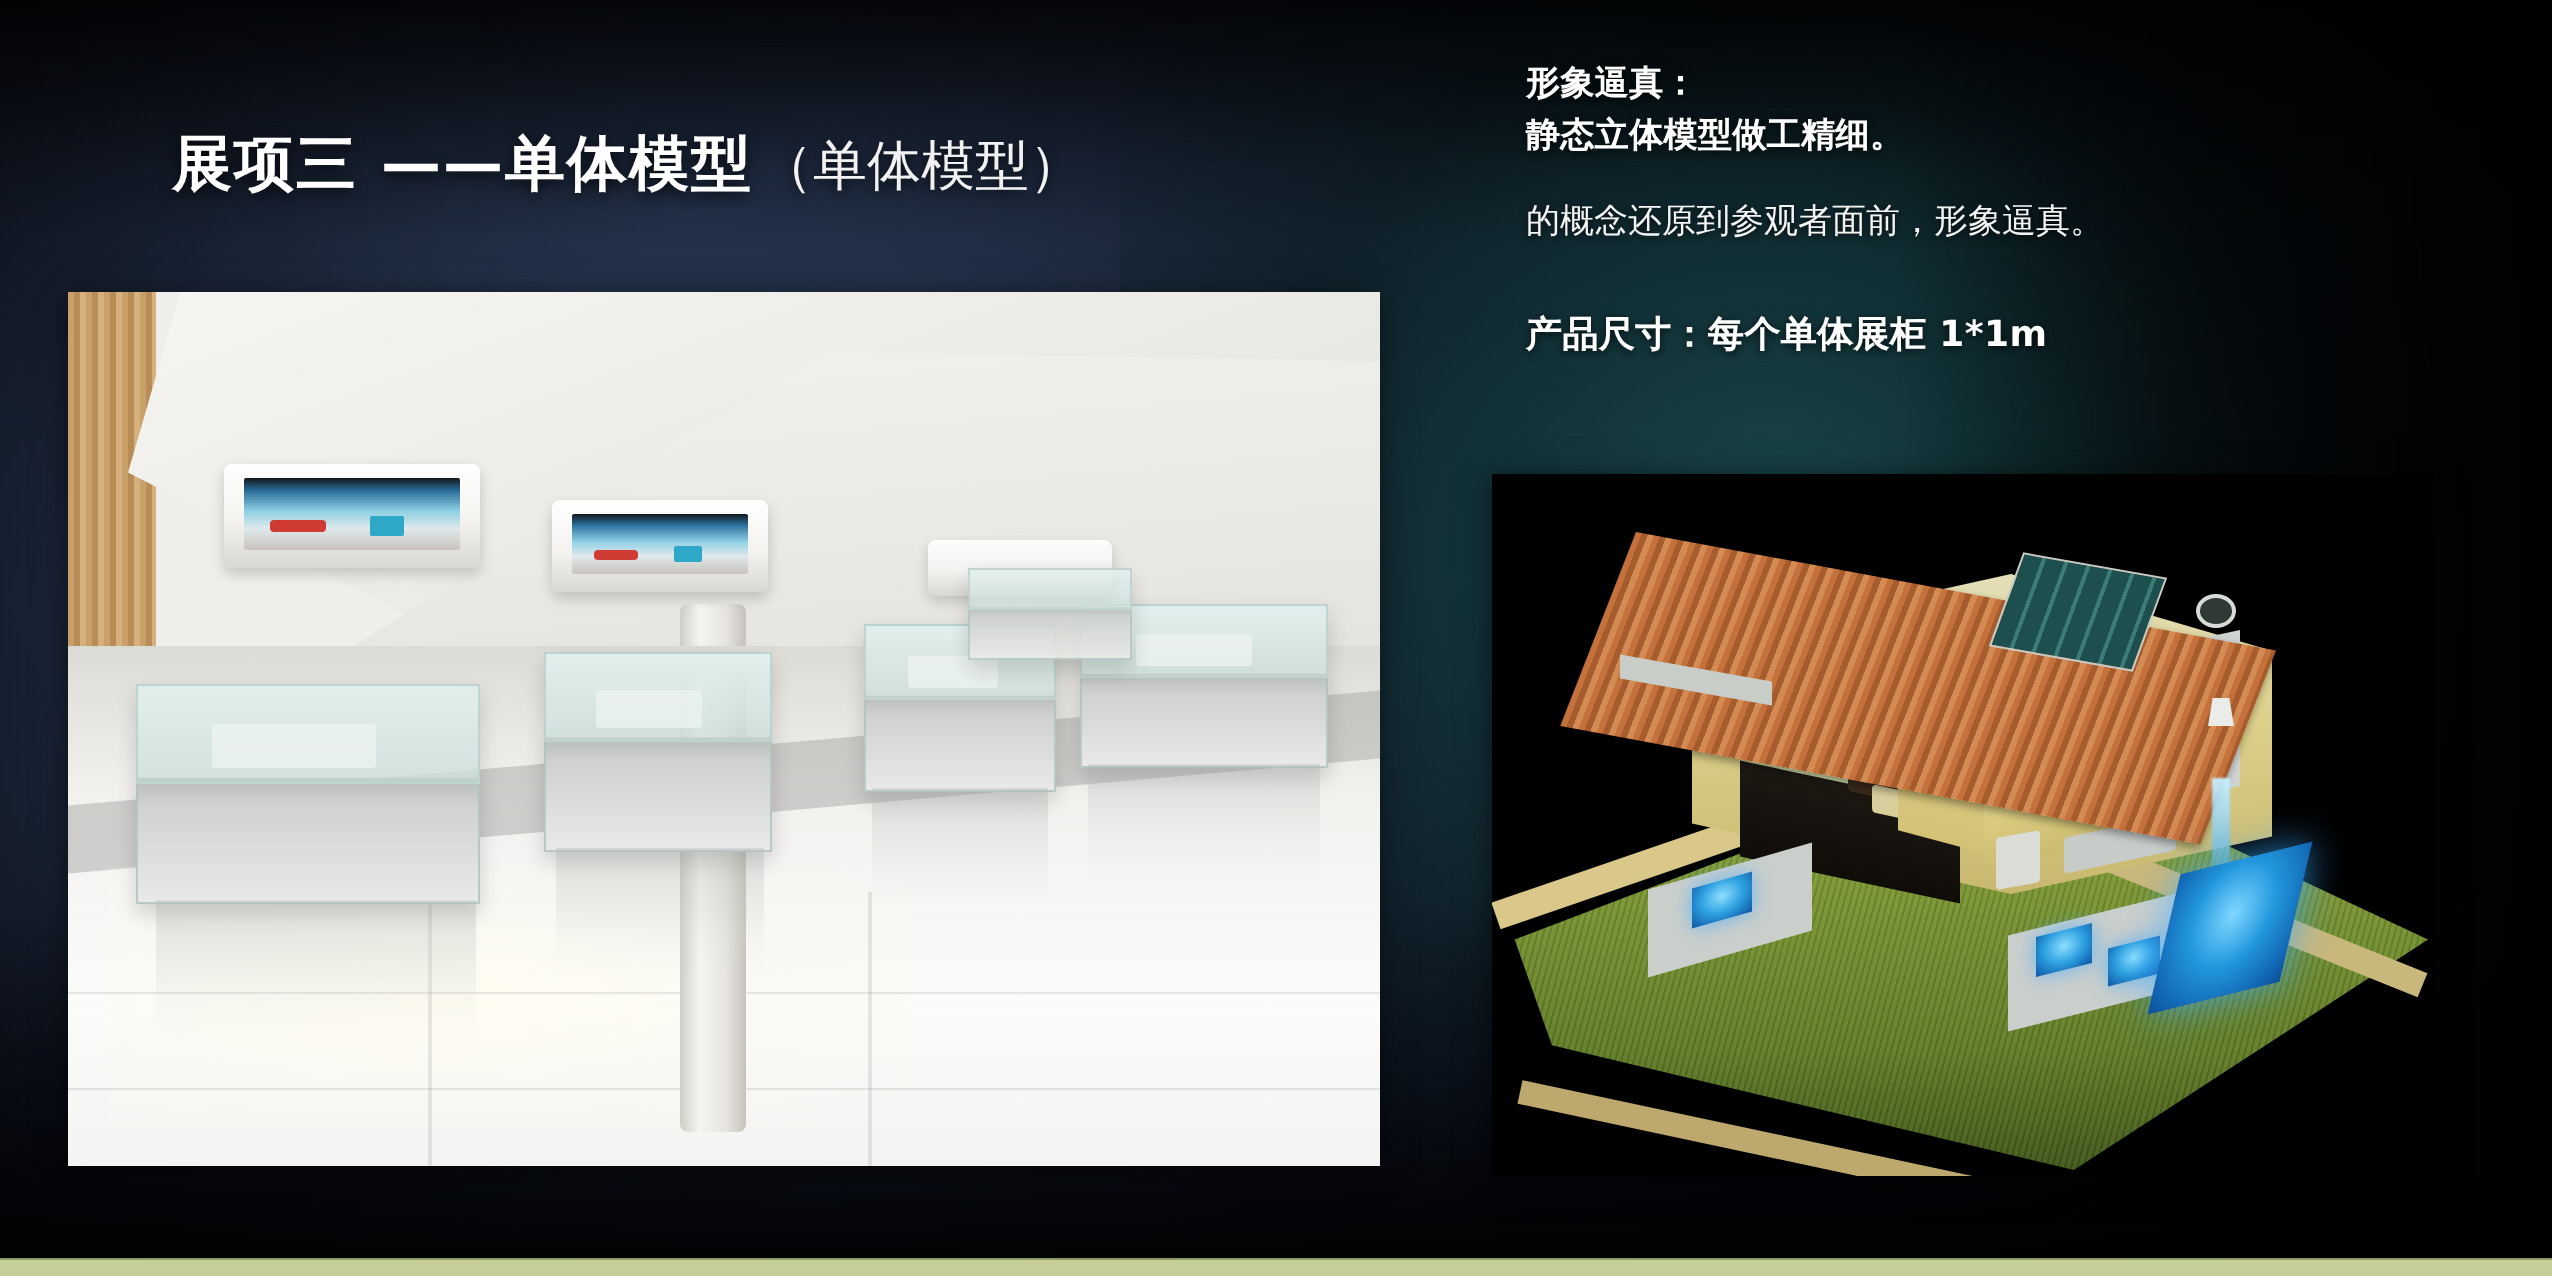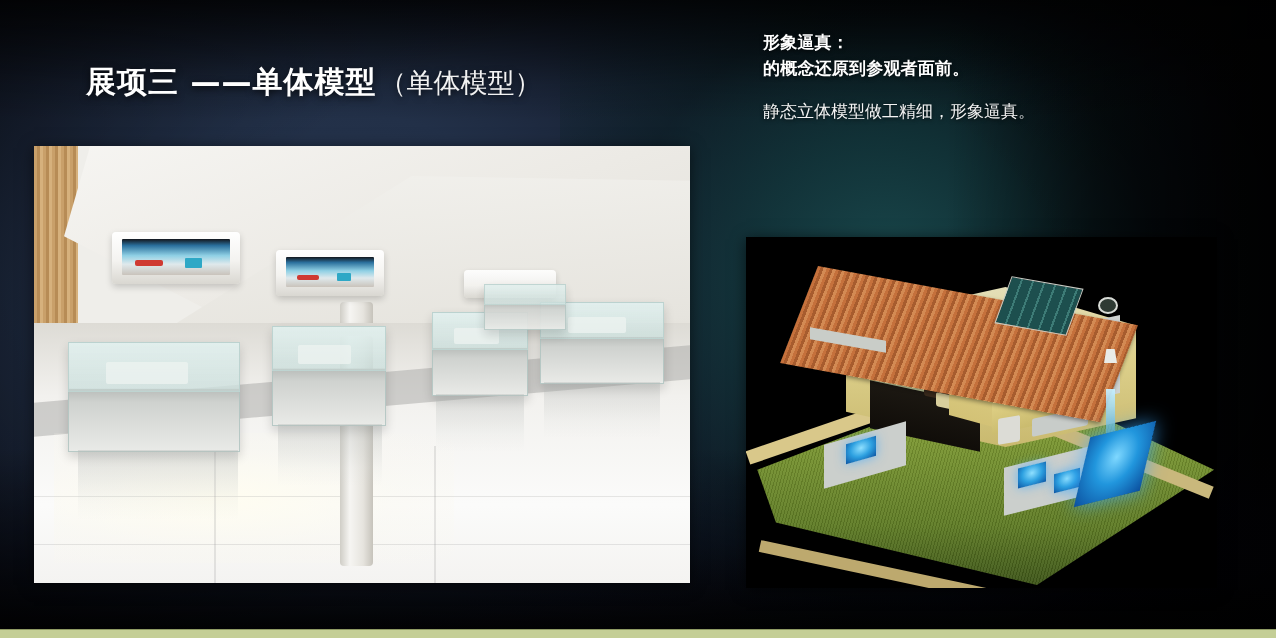--- a/index.html
+++ b/index.html
@@ -441,23 +441,24 @@
       <div class="case-refl" style="left:44px; top:304px; width:160px; height:70px;"></div>
       <div class="case-refl" style="left:244px; top:278px; width:104px; height:62px;"></div>
       <div class="case-refl" style="left:402px; top:248px; width:88px; height:58px;"></div>
       <div class="case-refl" style="left:510px; top:236px; width:116px; height:56px;"></div>
     </div>
   </div>
 
   <div class="right-text">
     <div class="rt-head">
       <div>形象逼真：</div>
-      <div>的概念还原到参观者面前。</div>
+      <div>静态立体模型做工精细。</div>
     </div>
-    <div class="rt-body">静态立体模型做工精细，形象逼真。</div>
+    <div class="rt-body">的概念还原到参观者面前，形象逼真。</div>
+    <div class="rt-size">产品尺寸：每个单体展柜 1*1m</div>
   </div>
 
   <div class="photo-right">
     <div class="lawn"></div>
     <div class="lawn-tex"></div>
     <div class="lawn-edge-l"></div>
     <div class="lawn-edge-r"></div>
     <div class="lawn-edge-bl"></div>
 
     <div class="house-body"></div>

